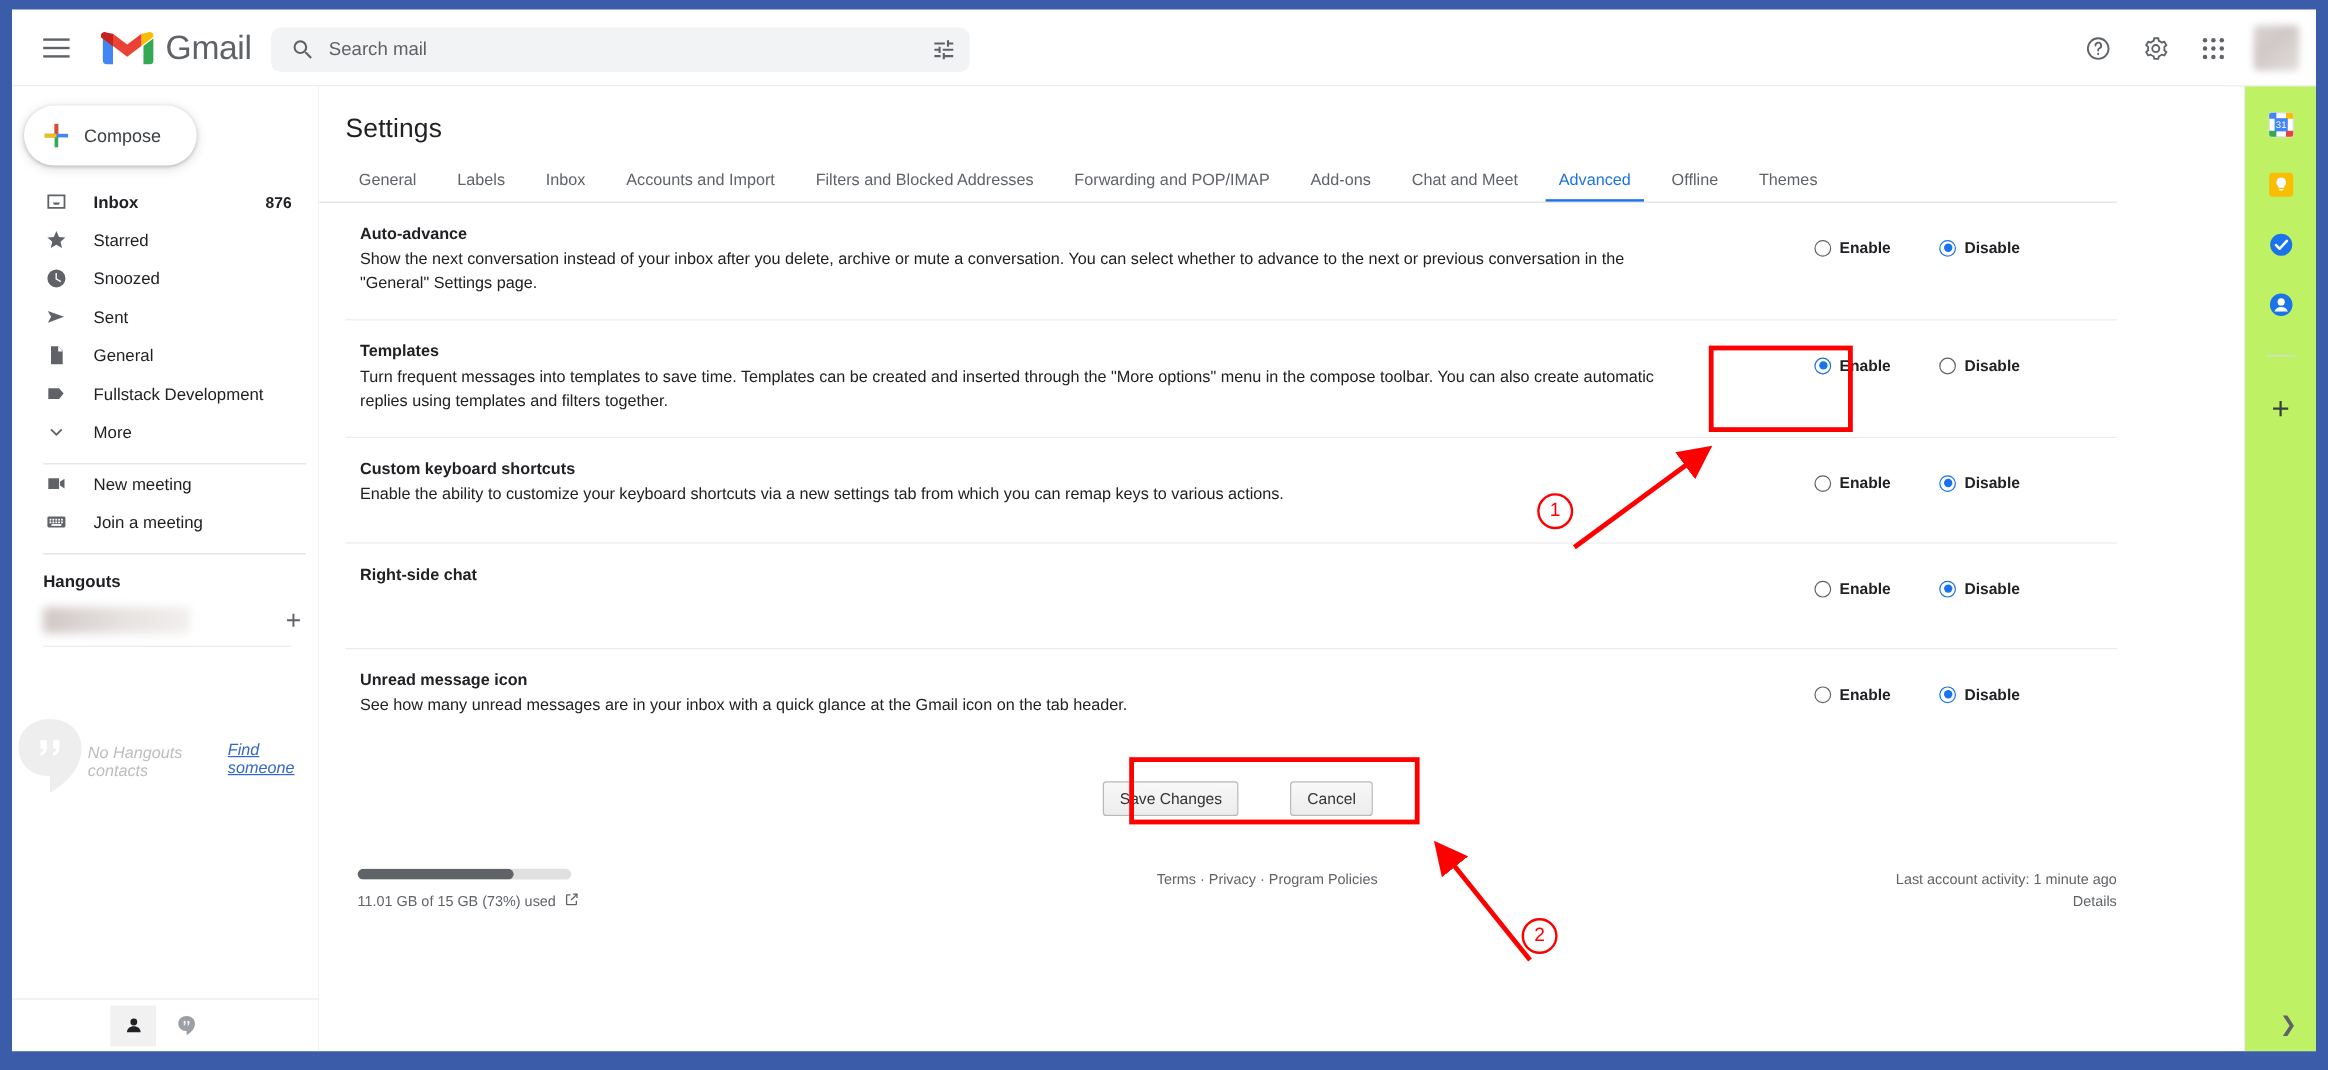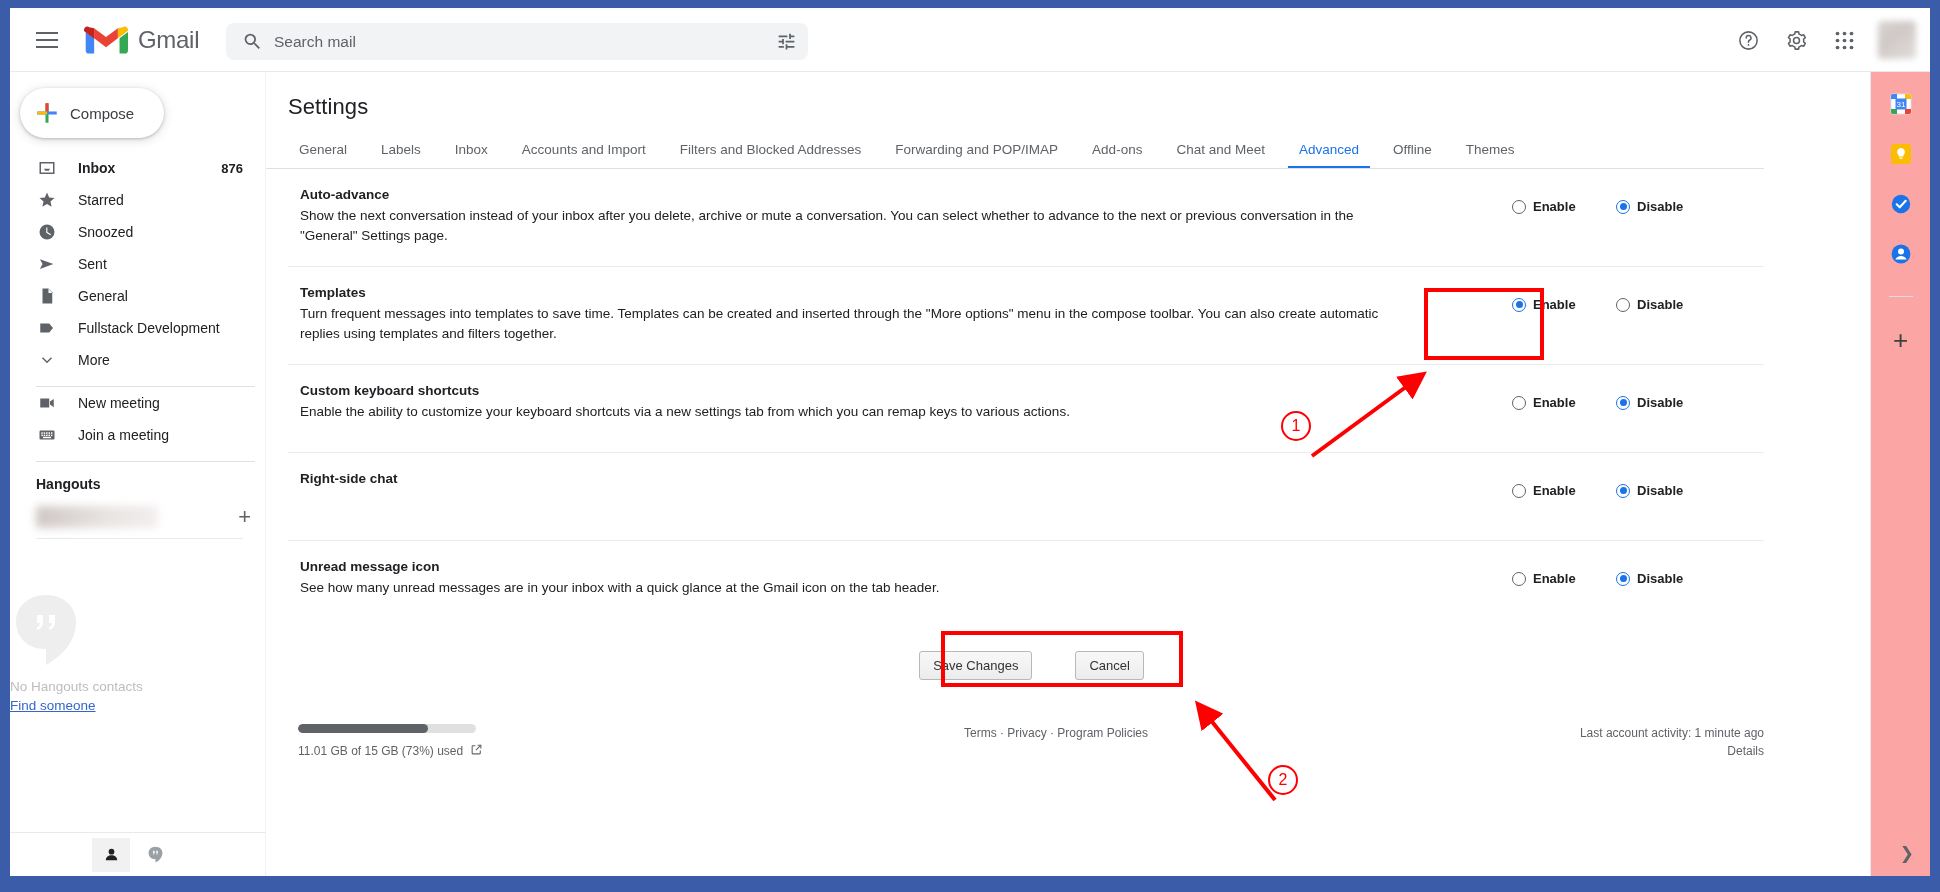--- a/index.html
+++ b/index.html
@@ -32,21 +32,21 @@
     display: flex; align-items: center;
   }
   .hamburger {
     width: 46px; height: 46px; margin-left: 14px;
     display: flex; flex-direction: column; justify-content: center;
     align-items: center; gap: 5px; border-radius: 50%; cursor: pointer;
   }
   .hamburger span { display:block; width: 22px; height: 2px; background: #5f6368; }
   .logo-wrap { display: flex; align-items: center; margin-left: 14px; }
   .gmail-word {
-    font-size: 24px; color: #5f6368; letter-spacing: -0.3px;
+    font-size: 28px; color: #5f6368; letter-spacing: -0.3px;
     margin-left: 10px; font-weight: 400;
   }
   .search-box {
     position: absolute; left: 216px; top: 15px;
     width: 582px; height: 37px;
     background: #f1f3f4; border-radius: 8px;
     display: flex; align-items: center;
   }
   .search-icon-btn {
     width: 40px; height: 37px; display:flex; align-items:center; justify-content:center;
@@ -113,22 +113,22 @@
     height: 34px; margin-right: 14px;
   }
   .hangouts-name-blur {
     width: 122px; height: 22px;
     background: linear-gradient(100deg,#cfc6c4,#e7e3e1 55%,#f2efee);
     filter: blur(4px); border-radius: 3px;
   }
   .plus-btn { margin-left: auto; font-size: 22px; color:#5f6368; cursor:pointer; line-height: 1; }
   .hangouts-sep { height:1px; background:#e8eaed; margin: 4px 22px 0 26px; }
   .hangouts-empty {
-    margin-top: 52px; display:flex; flex-direction:column;
-    align-items:flex-start; color:#bdbdbd;
+    margin-top: 52px; display:flex; flex-direction:row;
+    align-items:center; color:#bdbdbd;font-style:italic;
   }
   .hangouts-empty-text { font-size: 13.5px; color: #bdbdbd; margin-top: 10px; }
   .find-someone {
     font-size: 13.5px; color: #3366cc; text-decoration: underline;
     margin-top: 4px; cursor: pointer;
   }
   .leftnav-bottom {
     position: absolute; bottom: 0; left: 0; width: 256px; height: 44px;
     border-top: 1px solid #e8eaed; display:flex; align-items:center;
     padding-left: 82px; gap: 6px;
@@ -210,21 +210,21 @@
   .storage-bar-fill { height: 100%; background: #5f6368; border-radius: 5px; }
   .storage-text { margin-top: 10px; font-size: 12px; color: #5f6368; display:flex; align-items:center; gap:7px;}
   .footer-links { flex:1; text-align: center; padding-top: 2px; }
   .footer-links span { color: #5f6368; cursor: pointer; }
   .footer-right { text-align: right; font-size: 12px; color: #5f6368; padding-top: 2px; width: 300px; }
   .footer-right .details { color: #5f6368; cursor: pointer; margin-top: 4px; }
 
   
   .rightrail {
     position: absolute; right: 0; top: 64px;
-    width: 60px; height: 804px; background: #fca5a5;
+    width: 60px; height: 804px; background: #bef264;
     border-left: 1px solid #e8eaed;
     display: flex; flex-direction: column; align-items: center;
     padding-top: 20px; gap: 26px;
   }
   .rail-icon { width: 24px; height: 24px; cursor: pointer; }
   .rail-sep { width: 24px; height: 1px; background: #dadce0; margin: 4px 0; }
   .rail-plus { font-size: 26px; color: #3c4043; cursor: pointer; line-height:1; }
   .rail-bottom-arrow {
     position: absolute; bottom: 12px; right: 16px;
     color: #5f6368; font-size: 17px; cursor: pointer;

